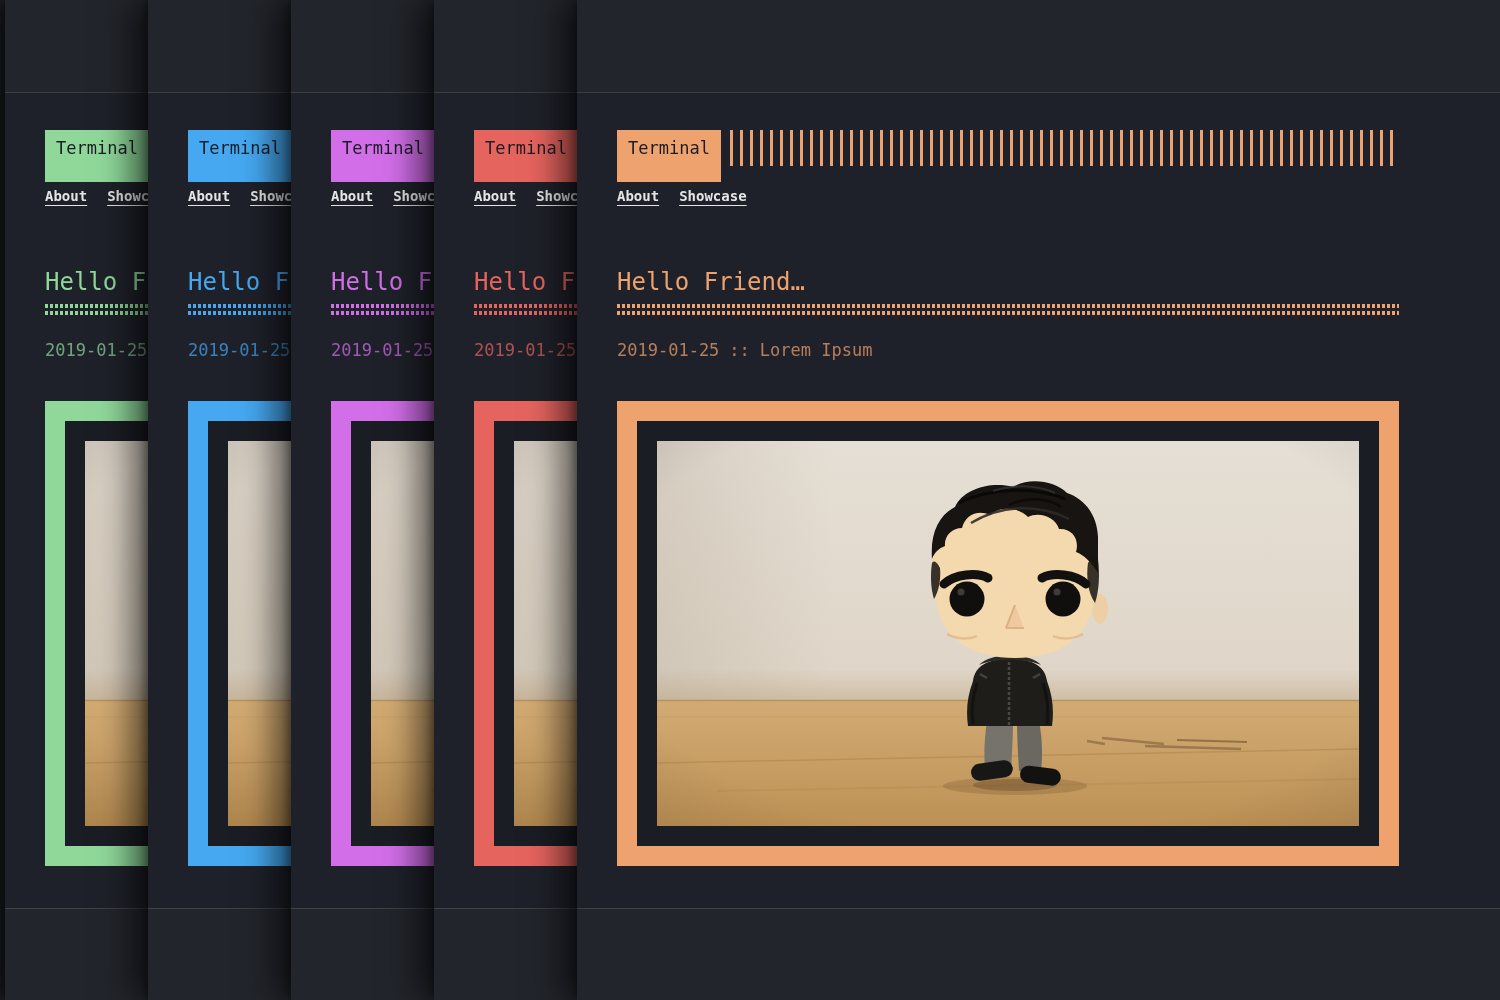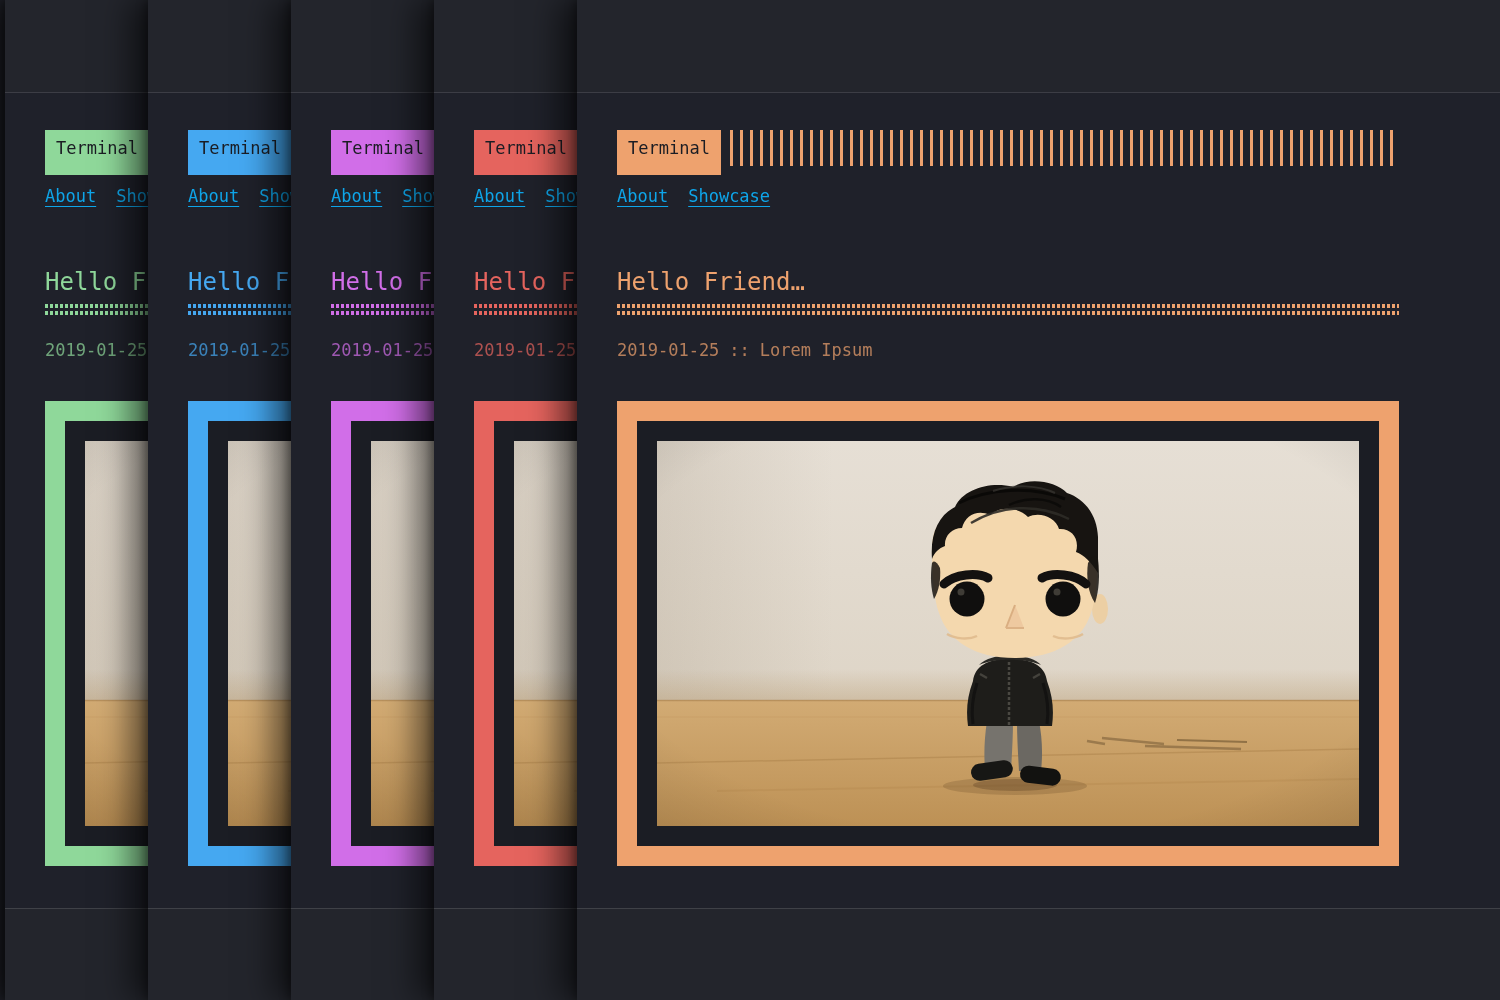--- a/index.html
+++ b/index.html
@@ -9,29 +9,29 @@
 
   .panel { position:absolute; top:0; width:925px; height:1000px; background:#1f212a;
            overflow:hidden; box-shadow:-18px 0 30px rgba(0,0,0,.55), -3px 0 8px rgba(0,0,0,.35); }
   .panel::before, .panel::after { content:""; position:absolute; left:0; right:0; height:92px; background:#23252c; }
   .panel::before { top:0; } .panel::after { bottom:0; }
   .hline { position:absolute; left:0; right:0; height:1px; background:rgba(255,255,255,.13); z-index:3; }
   .hline.top { top:92px; } .hline.bottom { top:908px; }
 
   .content { position:absolute; left:40px; top:0; width:782px; height:100%; z-index:2; }
 
-  .logo-badge { position:absolute; top:130px; left:0; height:45px; line-height:36px;
+  .logo-badge { position:absolute; top:130px; left:0; height:52px; line-height:36px;
                 padding:0 11px; background:var(--accent); color:#1b1d24; font-size:17px;
                 white-space:nowrap; cursor:pointer; }
   .logo-bars { position:absolute; top:130px; left:113px; right:0; height:36px;
                background-image:repeating-linear-gradient(90deg, var(--accent) 0 3px, transparent 3px 10px); }
 
   .nav { position:absolute; top:186px; left:0; display:flex; gap:20px; }
-  .nav a { color:#0ea5e9; font-size:17px; line-height:20px; text-decoration:underline;
-           text-decoration-thickness:1px; text-underline-offset:4px; cursor:pointer; white-space:nowrap; }
+  .nav a { color:#e5e5e5; font-size:14px; line-height:20px; text-decoration:underline;
+           text-decoration-thickness:1px; text-underline-offset:4px; cursor:pointer; white-space:nowrap;font-weight:bold; }
 
   .post-title { position:absolute; top:267px; left:0; font-size:24px; font-weight:normal;
                 line-height:30px; color:var(--accent); white-space:nowrap; cursor:pointer; }
 
   .dotted-rule { position:absolute; top:304px; left:0; width:100%; height:11px;
     background-image:
       repeating-linear-gradient(90deg, var(--accent) 0 3px, transparent 3px 5px),
       repeating-linear-gradient(90deg, var(--accent) 0 3px, transparent 3px 5px);
     background-size:100% 4px, 100% 4px;
     background-position:0 0, 0 7px;

